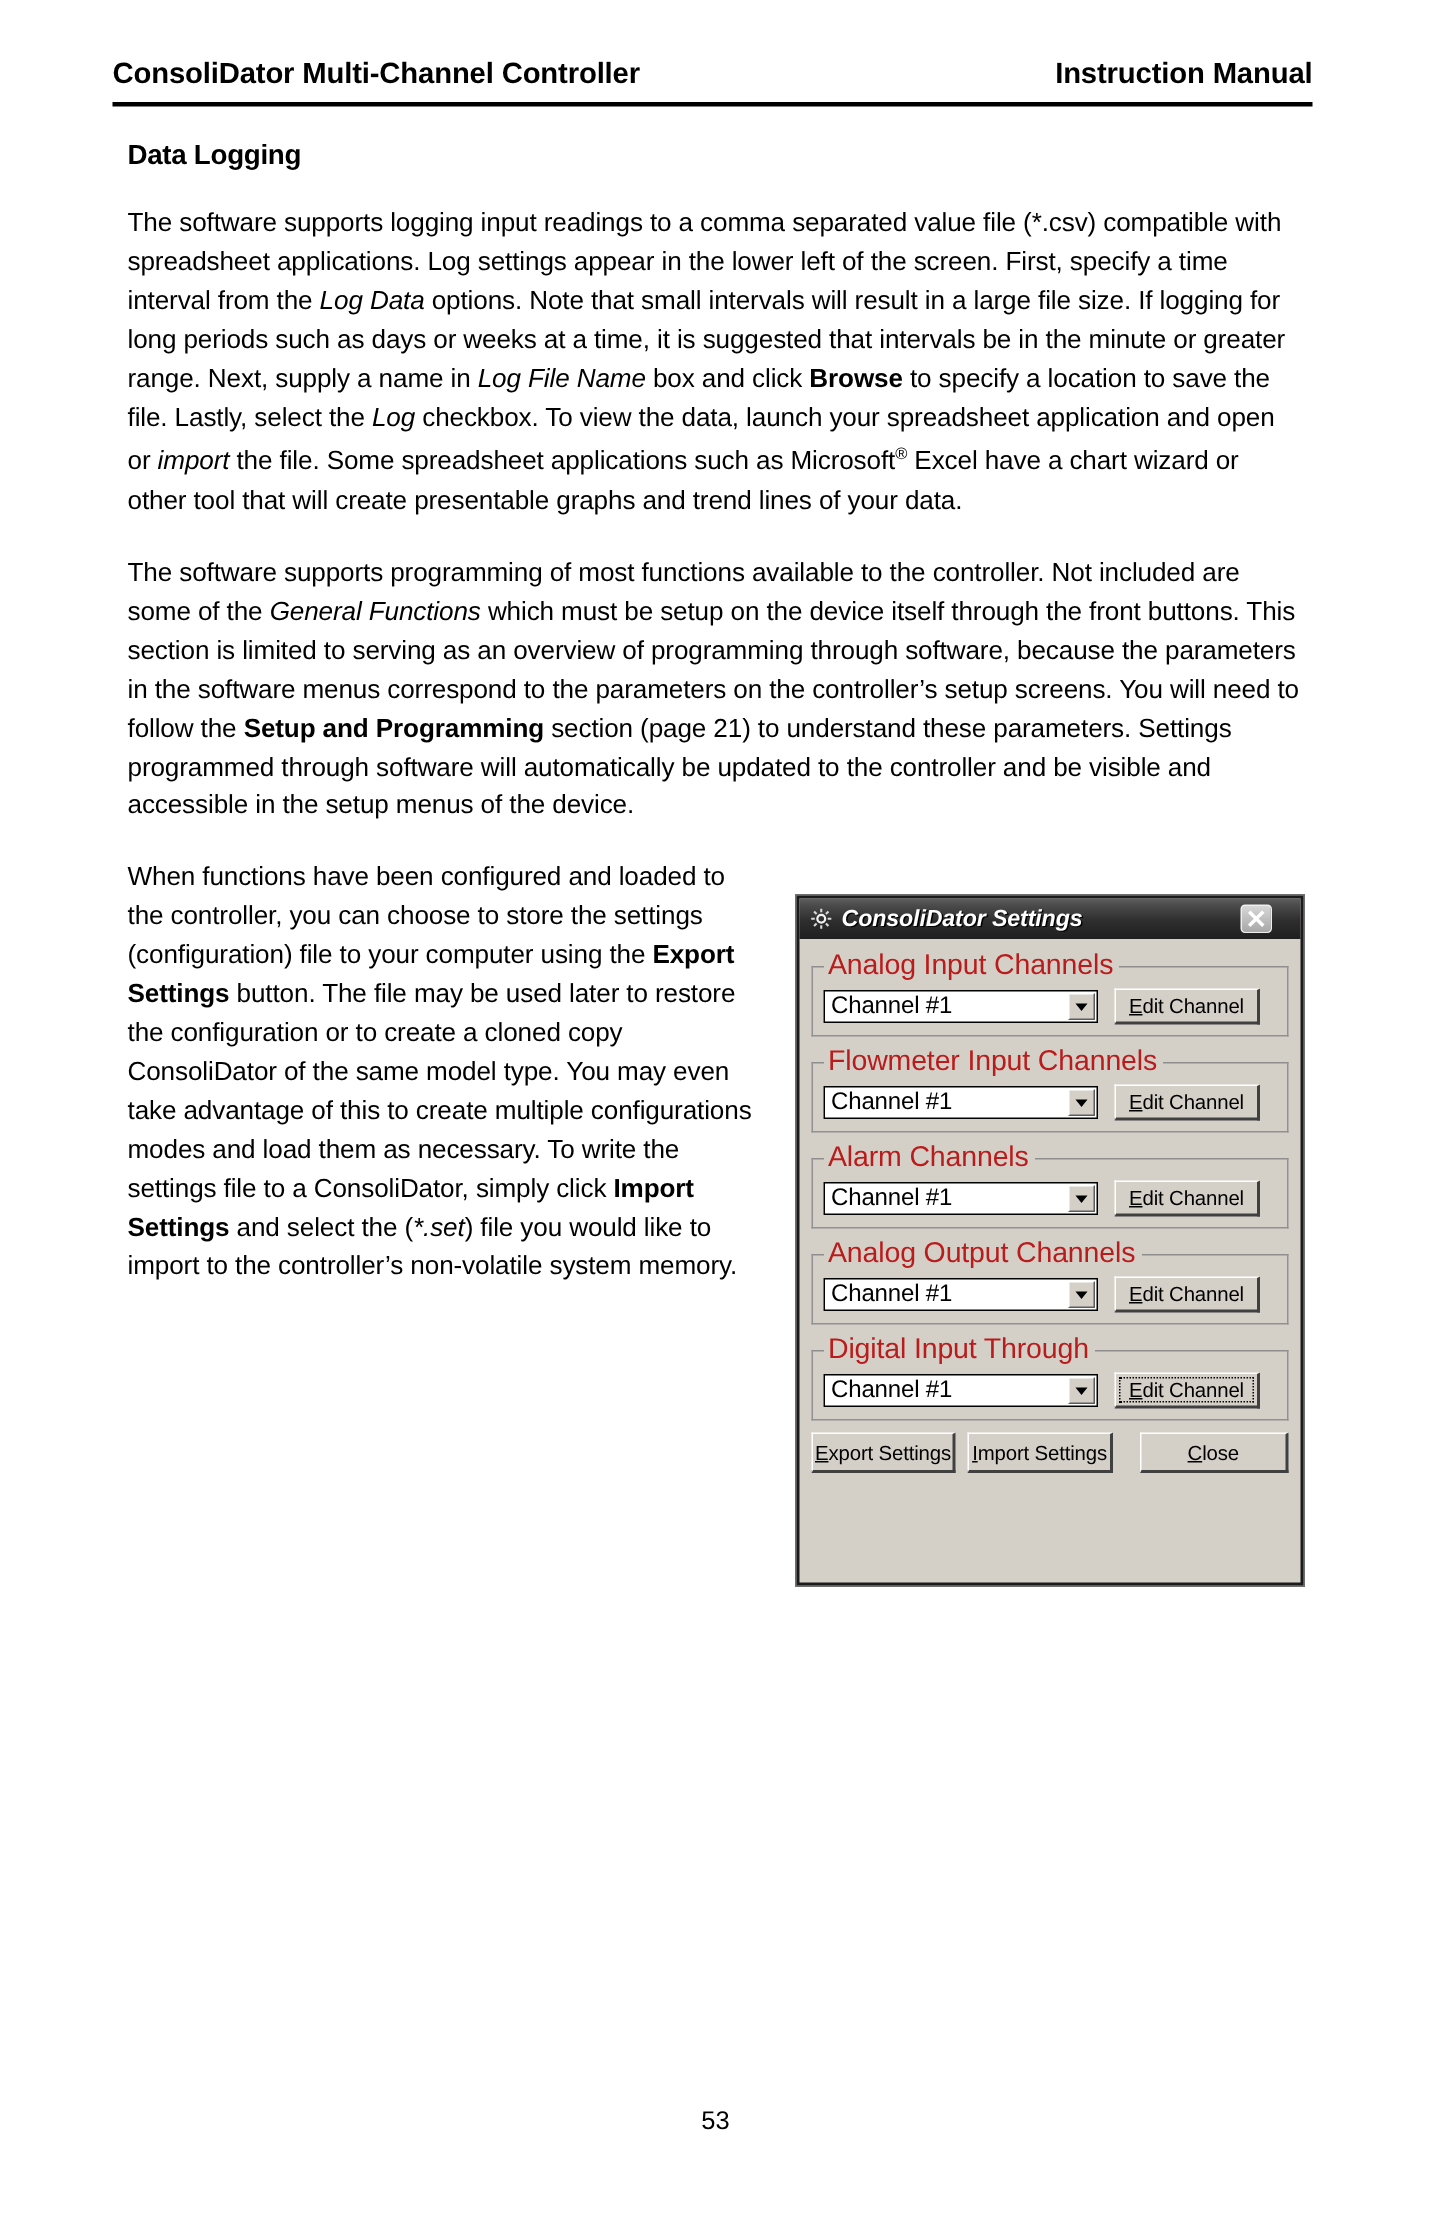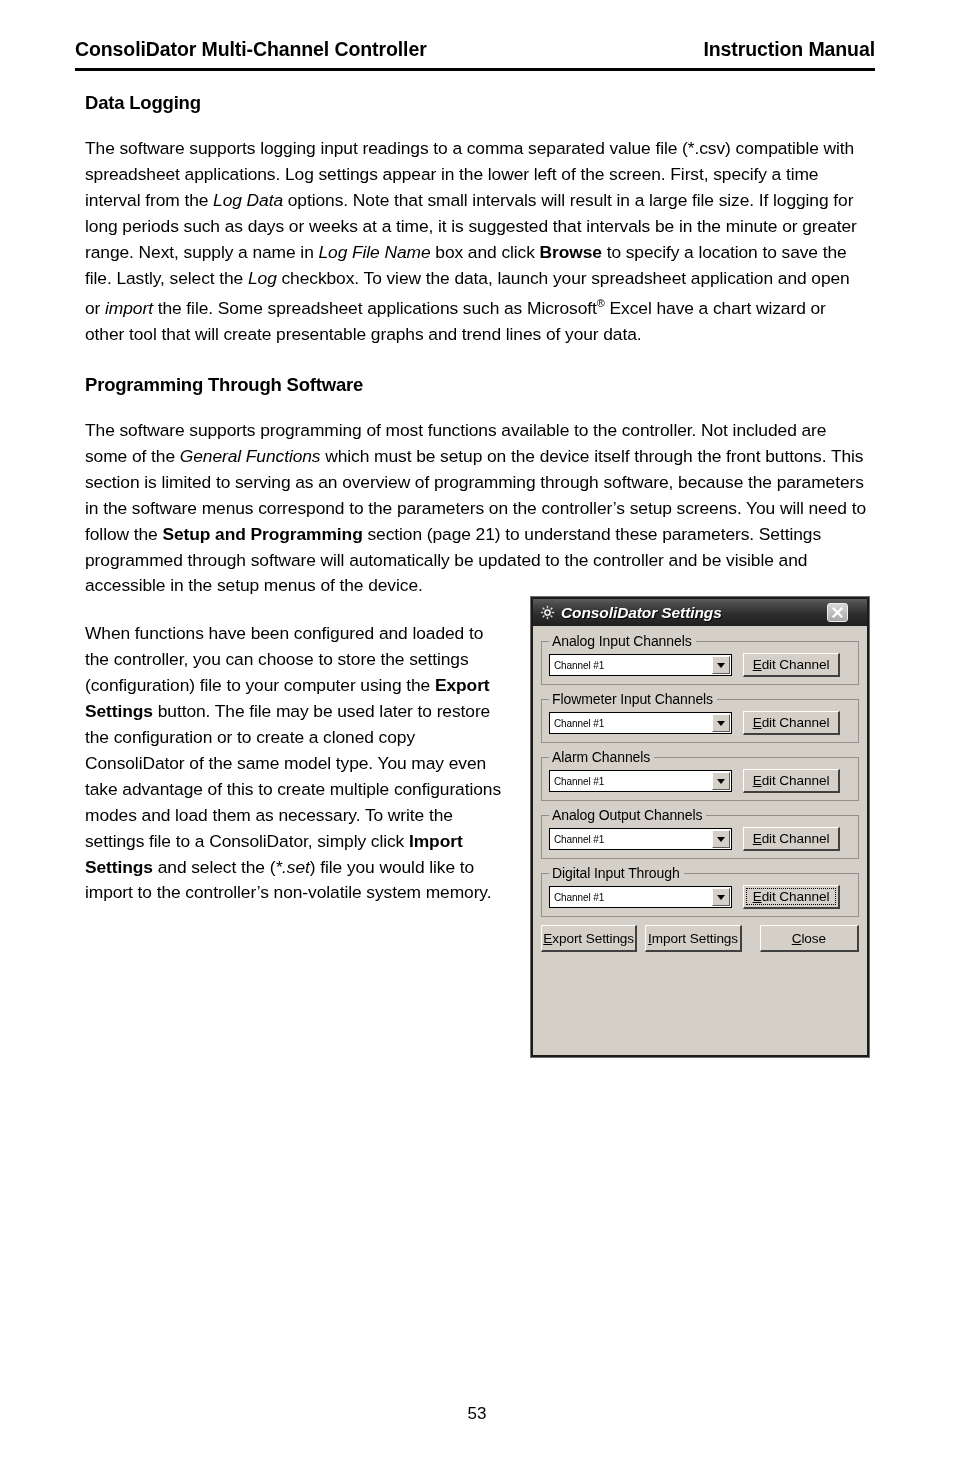--- a/index.html
+++ b/index.html
@@ -131,43 +131,43 @@
   fieldset.group {
     border: 1px solid #919191;
     border-top-color: #8e8e8e;
     margin: 0 0 6px 0;
     padding: 2px 7px 7px 7px;
     background: #d4d0c8;
     box-sizing: border-box;
     position: relative;
   }
   fieldset.group legend {
-    font-size: 14px;
+    font-size: 19px;
     padding: 0 4px 0 3px;
-    color: #000000;
+    color: #b91c1c;
     letter-spacing: -0.1px;
   }
   .group-row {
     display: flex;
     align-items: center;
     margin-top: 2px;
   }
   .combo {
     width: 183px;
     height: 22px;
     background: #ffffff;
     border: 1px solid #000000;
     display: flex;
     align-items: center;
     justify-content: space-between;
     box-sizing: border-box;
     padding-left: 4px;
   }
   .combo-value {
-    font-size: 10px;
+    font-size: 16px;
     color: #000;
     letter-spacing: -0.1px;
     white-space: nowrap;
   }
   .combo-arrow-btn {
     width: 18px;
     height: 18px;
     margin-right: 1px;
     background: #d4d0c8;
     border-top: 1px solid #ffffff;
@@ -256,21 +256,20 @@
     compatible with spreadsheet applications. Log settings appear in the lower left of the
     screen. First, specify a time interval from the <span class="it">Log Data</span> options. Note that small intervals will
     result in a large file size. If logging for long periods such as days or weeks at a time, it is
     suggested that intervals be in the minute or greater range. Next, supply a name in <span class="it">Log File
     Name</span> box and click <span class="bd">Browse</span> to specify a location to save the file. Lastly, select the <span class="it">Log</span>
     checkbox. To view the data, launch your spreadsheet application and open or <span class="it">import</span> the
     file. Some spreadsheet applications such as Microsoft<span class="sup">®</span> Excel have a chart wizard or other
     tool that will create presentable graphs and trend lines of your data.
   </p>
 
-  <h2 class="section-heading second">Programming Through Software</h2>
 
   <p class="body-text">
     The software supports programming of most functions available to the controller. Not
     included are some of the <span class="it">General Functions</span> which must be setup on the device itself
     through the front buttons. This section is limited to serving as an overview of programming
     through software, because the parameters in the software menus correspond to the
     parameters on the controller’s setup screens. You will need to follow the <span class="bd">Setup and
     Programming</span> section (page 21) to understand these parameters. Settings programmed
     through software will automatically be updated to the controller and be visible and
     accessible in the setup menus of the device.

